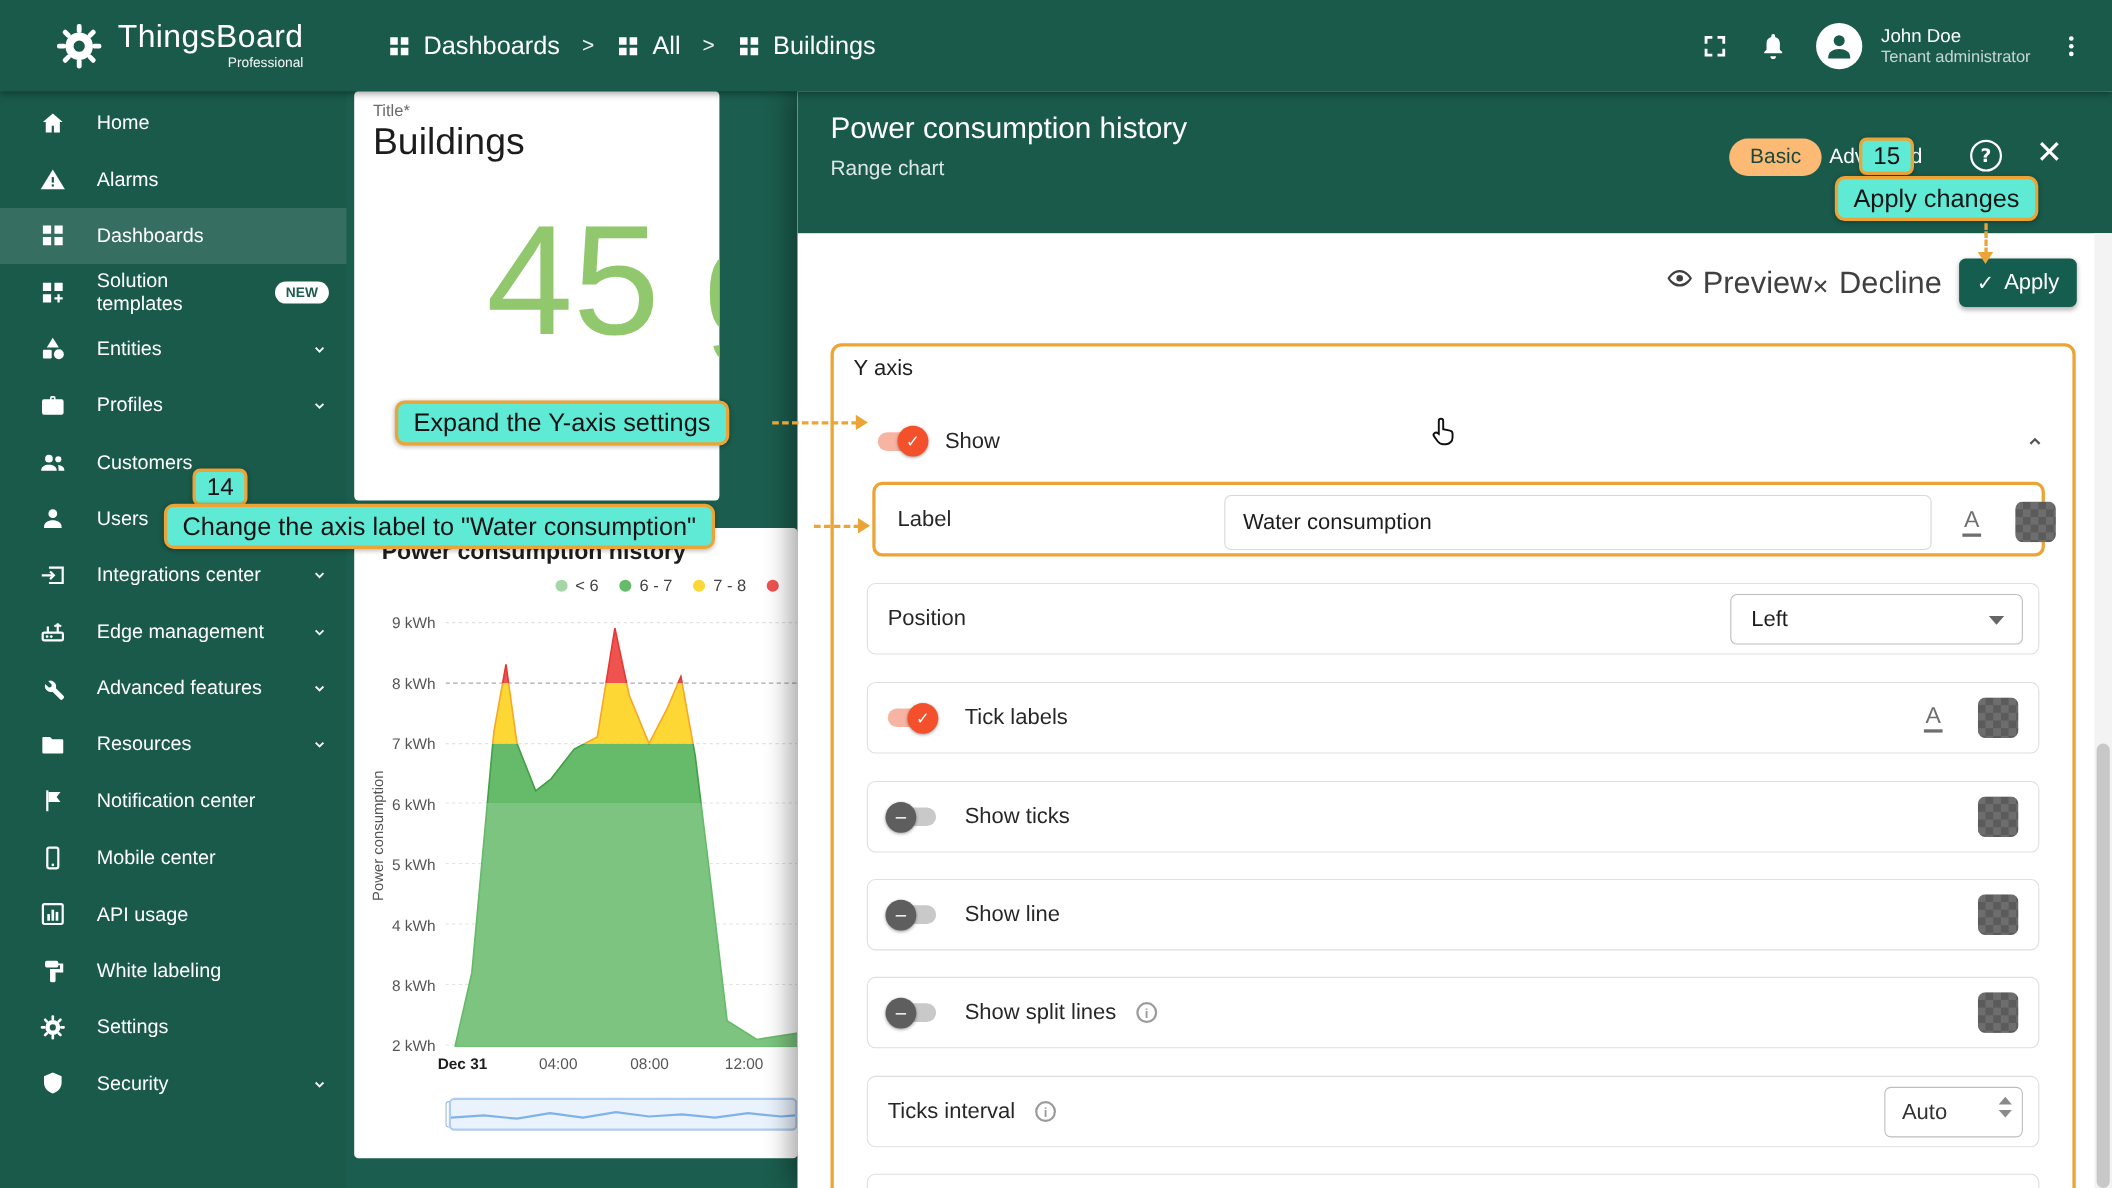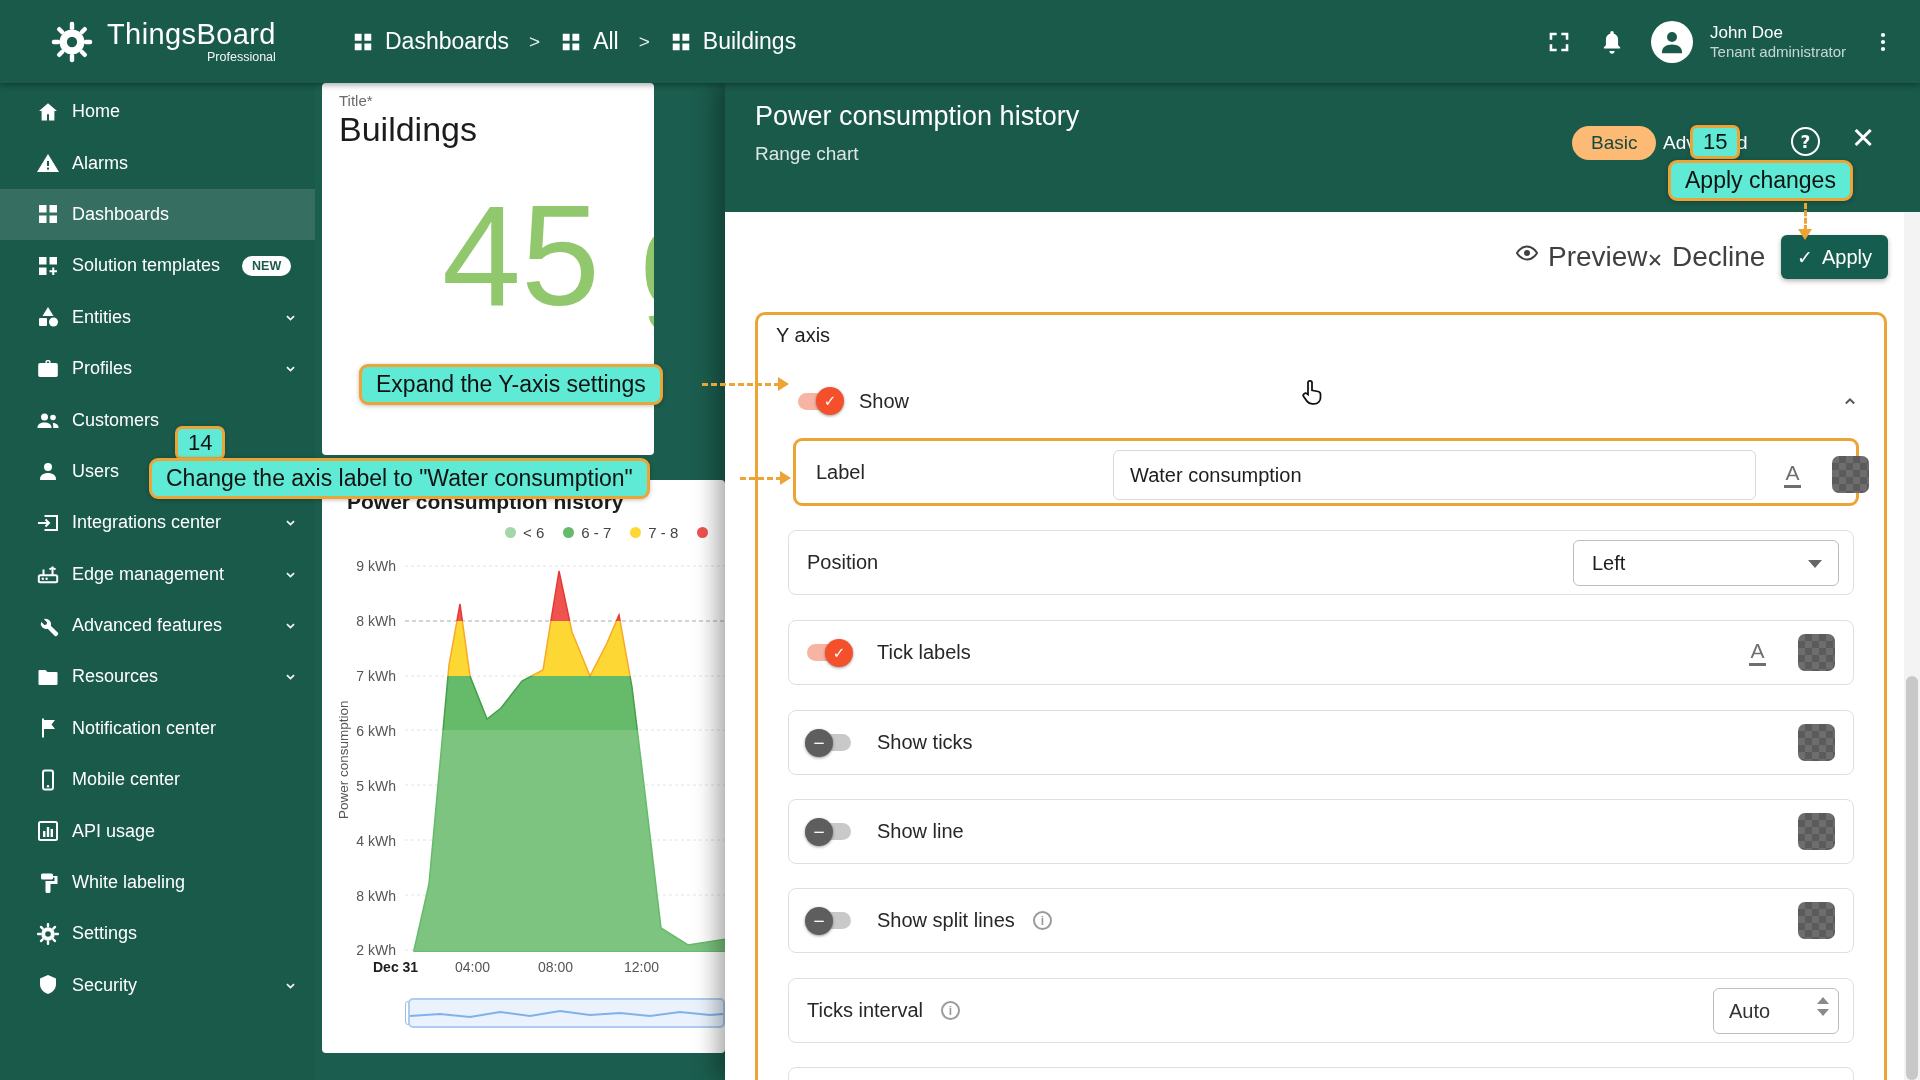--- a/index.html
+++ b/index.html
@@ -30,21 +30,21 @@
   .avatar{width:42px;height:42px;border-radius:50%;background:#fff;color:var(--teal);
     display:flex;align-items:center;justify-content:center;flex:none}
   .avatar svg{width:30px;height:30px}
   .user-block{display:flex;flex-direction:column;line-height:1.25;margin-left:-8px}
   .user-name{font-size:17px}
   .user-role{font-size:15px;opacity:.75}
 
   
   .sidebar{position:absolute;top:83px;left:0;width:315px;bottom:0;background:var(--teal);
     color:#fff;z-index:30;padding-top:3px}
-  .nav-item{height:51.4px;display:flex;align-items:center;padding:0 16px 0 36px;gap:12px;
+  .nav-item{height:51.4px;display:flex;align-items:center;padding:0 16px 0 36px;gap:28px;
     font-size:18px;cursor:pointer}
   .nav-item.active{background:rgba(255,255,255,.13)}
   .nav-item svg.nicon{width:24px;height:24px;flex:none}
   .nav-badge{background:#fff;color:#1D5B4C;font-size:12.5px;font-weight:bold;
     padding:3px 10px;border-radius:10px;margin-left:10px}
   .nav-chevron{margin-left:auto;width:17px;height:17px;opacity:.95}
 
   
   .workspace{position:absolute;top:83px;left:315px;right:0;bottom:0;background:var(--teal2)}
   .card{position:absolute;background:#fff;border-radius:4px;overflow:hidden}
@@ -58,21 +58,21 @@
   .legend{position:absolute;left:183px;top:44px;display:flex;align-items:center;gap:19px;
     font-size:15px;color:#424242;white-space:nowrap}
   .legend-item{display:flex;align-items:center;gap:7px}
   .dot{width:11px;height:11px;border-radius:50%;flex:none}
   .y-title{position:absolute;left:14px;top:105px;height:350px;writing-mode:vertical-rl;
     transform:rotate(180deg);font-size:13.5px;color:#555;text-align:center}
   .yticks{position:absolute;left:26px;top:0;width:48px}
   .ytick{position:absolute;right:0;width:48px;text-align:right;font-size:14px;color:#555}
   .plot{position:absolute;left:83px;top:60px}
   .xticks{position:absolute;top:479px;left:0;width:100%;font-size:14px;color:#555}
-  .xtick{position:absolute;text-align:left;width:70px}
+  .xtick{position:absolute;text-align:right;width:70px}
   .range-bar{position:absolute;left:86px;top:518px;width:317px;height:30px;background:#EAF3FD;
     border:2px solid #AECBF0;border-radius:5px;cursor:pointer}
   .range-handle{position:absolute;left:83px;top:521px;width:11px;height:24px;background:#fff;
     border:1px solid #9FBCDB;border-radius:3px;cursor:ew-resize}
 
   
   .panel{position:absolute;top:83px;left:725px;right:0;bottom:0;background:#fff;z-index:35;
     overflow:hidden;box-shadow:-8px 0 22px rgba(0,0,0,.35)}
   .panel-header{position:absolute;top:0;left:0;right:0;height:129px;background:var(--teal);color:#fff}
   .panel-title{position:absolute;left:30px;top:18px;font-size:27px;font-weight:500}

